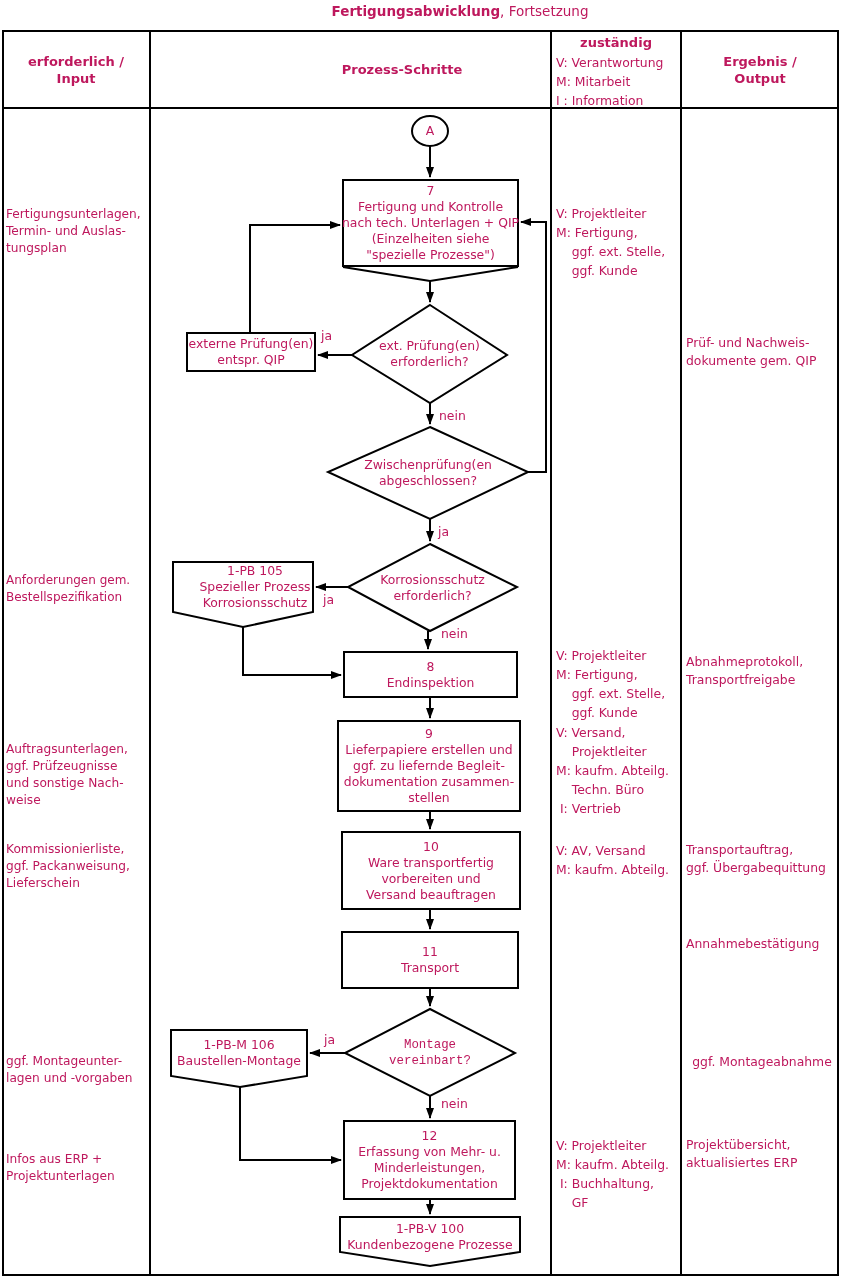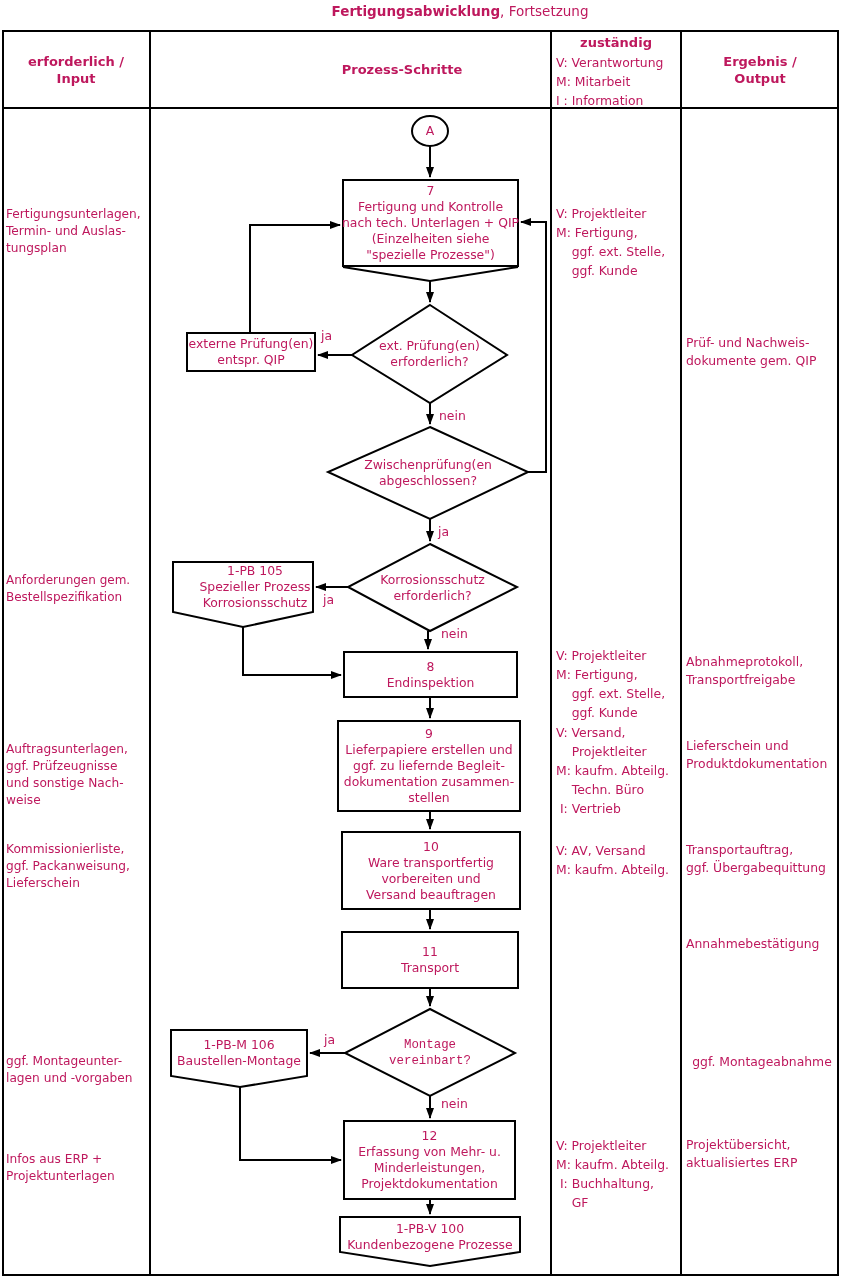--- a/index.html
+++ b/index.html
@@ -171,22 +171,20 @@
 M: kaufm. Abteilg.</div>
   <div class="t" style="left:556px;top:1136px;width:124px;line-height:19px;">V: Projektleiter
 M: kaufm. Abteilg.
  I: Buchhaltung,
     GF</div>
 
   <div class="t" style="left:686px;top:334px;width:150px;line-height:18px;">Prüf- und Nachweis-
 dokumente gem. QIP</div>
   <div class="t" style="left:686px;top:653px;width:150px;line-height:18px;">Abnahmeprotokoll,
 Transportfreigabe</div>
-  <div class="t" style="left:686px;top:737px;width:150px;line-height:18px;">Lieferschein und
-Produktdokumentation</div>
   <div class="t" style="left:686px;top:841px;width:150px;line-height:18px;">Transportauftrag,
 ggf. Übergabequittung</div>
   <div class="t" style="left:686px;top:935px;width:152px;line-height:18px;">Annahmebestätigung</div>
   <div class="t" style="left:686px;top:1053px;width:152px;line-height:18px;text-align:center;">ggf. Montageabnahme</div>
   <div class="t" style="left:686px;top:1136px;width:150px;line-height:18px;">Projektübersicht,
 aktualisiertes ERP</div>
 
 </div>
 
 </body></html>

